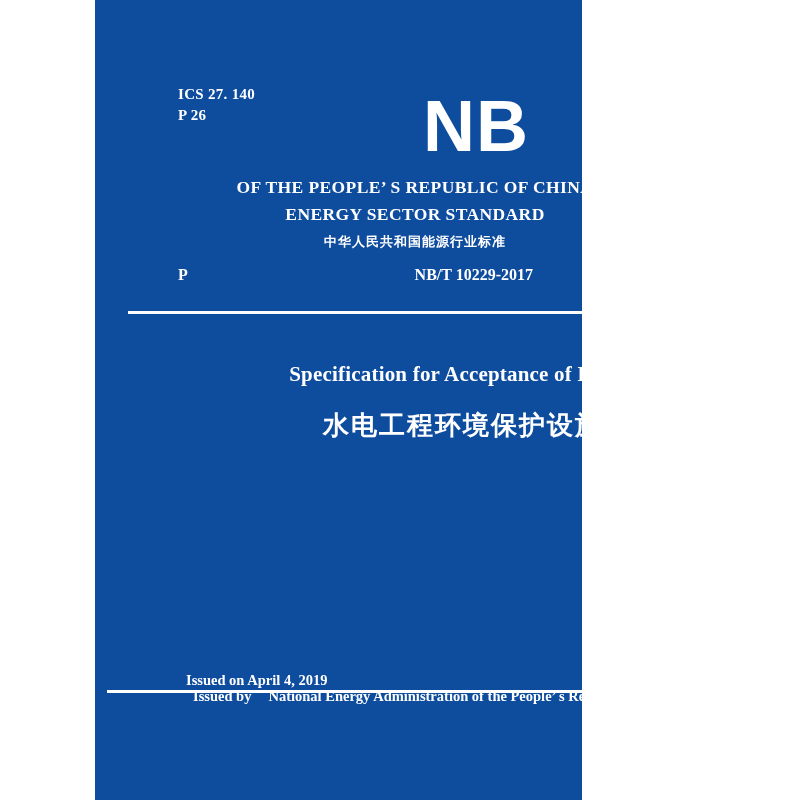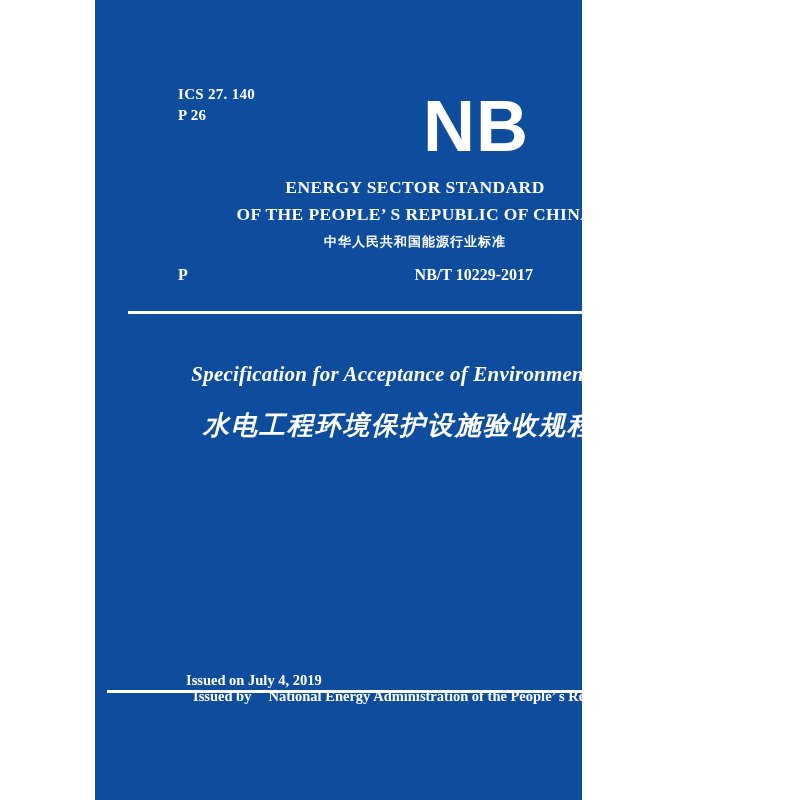--- a/index.html
+++ b/index.html
@@ -81,25 +81,24 @@
   .rule {
     position: absolute;
     right: 0;
     height: 2.5px;
     background: #ffffff;
   }
   .rule-top { top: 311px; left: 33px; }
   .rule-bottom { top: 690px; left: 12px; }
   .title-block {
     position: absolute;
-    left: 14px;
+    left: 40px;
     width: 580px;
     top: 356px;
-    text-align: center;
-    font-style: italic;
+    text-align: right;
   }
   .title-block .en {
     font-size: 21px;
     font-weight: bold;
     line-height: 37px;
     letter-spacing: 0.2px;
   }
   .title-block .zh {
     font-family: "Liberation Serif", "DejaVu Sans", sans-serif;
     font-size: 26px;
@@ -142,39 +141,39 @@
   <div class="cover">
 
     <div class="ics-block">
       <div>ICS 27. 140</div>
       <div>P 26</div>
     </div>
 
     <div class="nb-logo">NB</div>
 
     <div class="std-header">
+      <div class="en">OF THE PEOPLE’ S REPUBLIC OF CHINA</div>
       <div class="en">ENERGY SECTOR STANDARD</div>
-      <div class="en">OF THE PEOPLE’ S REPUBLIC OF CHINA</div>
       <div class="zh">中华人民共和国能源行业标准</div>
     </div>
 
     <div class="code-row">
       <span>P</span>
       <span>NB/T 10229-2017</span>
     </div>
 
     <div class="rule rule-top"></div>
 
     <div class="title-block">
       <div class="en">Specification for Acceptance of Environmental</div>
       <div class="zh">水电工程环境保护设施验收规程</div>
     </div>
 
     <div class="dates-row">
-      <span>Issued on July 4, 2019</span>
+      <span>Issued on April 4, 2019</span>
     </div>
 
     <div class="rule rule-bottom"></div>
 
     <div class="issuer-row">
       <span>Issued by</span><span class="gap"></span><span>National Energy Administration of the People’ s Republic of China</span>
     </div>
 
   </div>
 </div>

